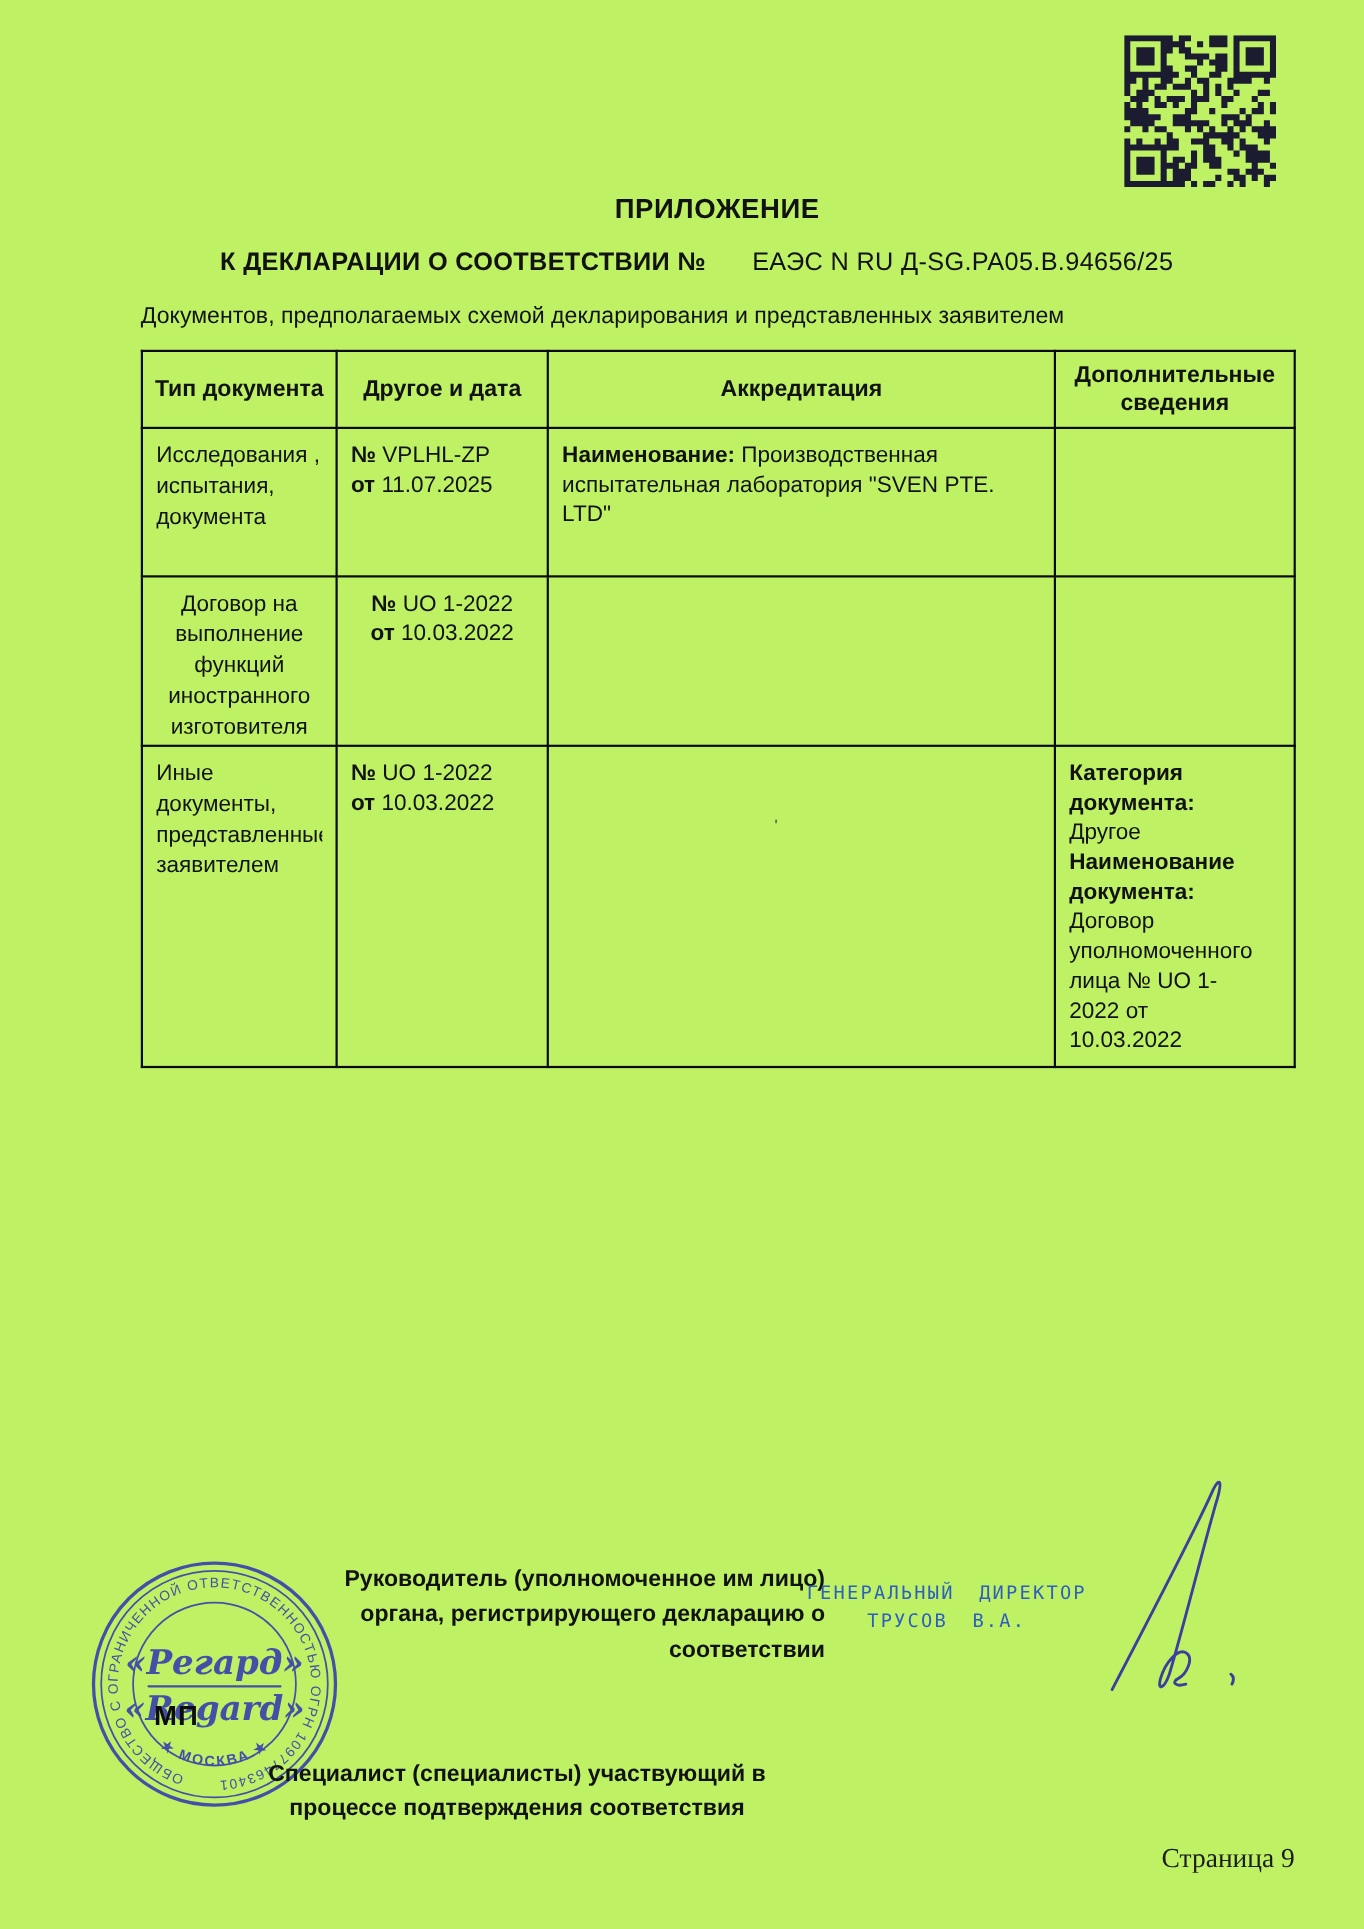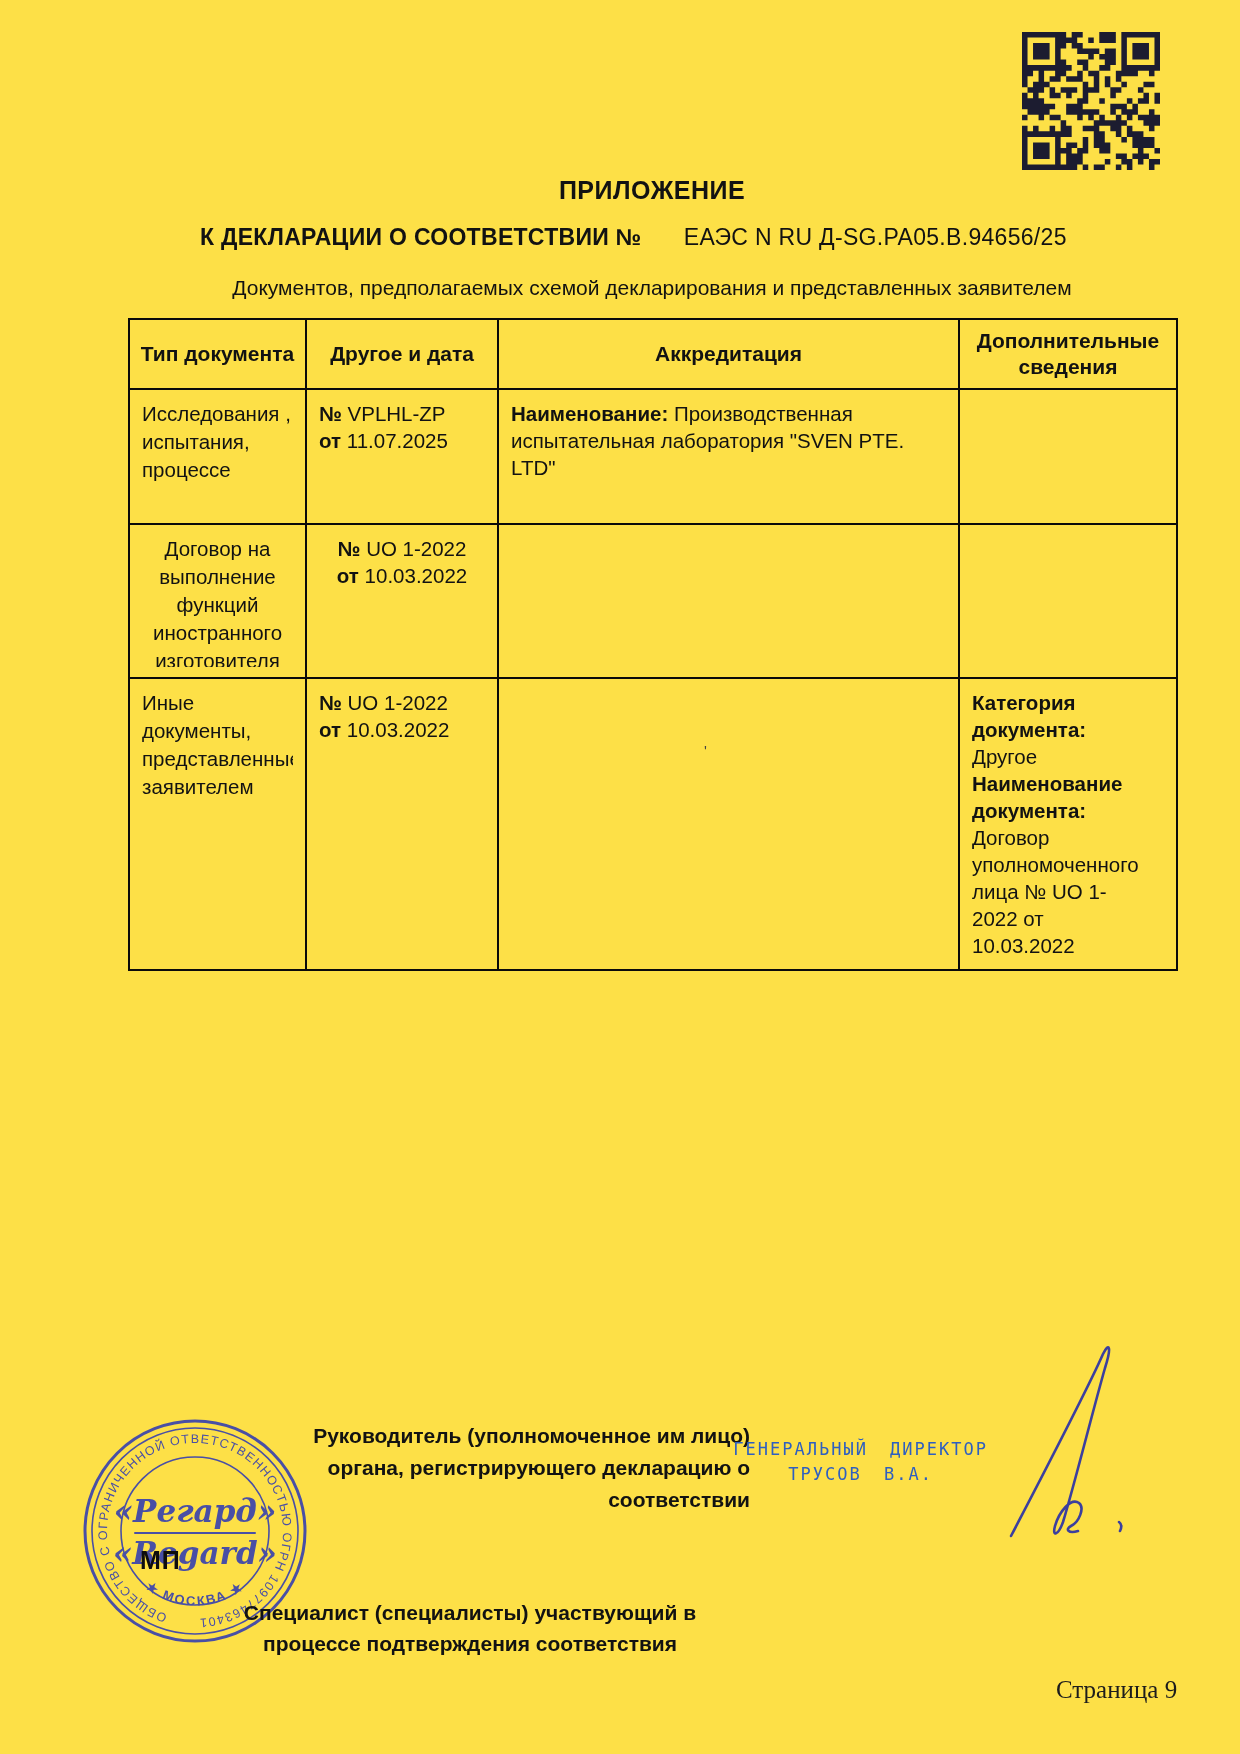--- a/index.html
+++ b/index.html
@@ -1,35 +1,35 @@
 <!DOCTYPE html>
 <html><head>
 <meta charset="utf-8">
 <style>
   * { margin:0; padding:0; box-sizing:border-box; }
   html,body { background:#ffffff; }
   .page {
     position:relative; width:1240px; height:1754px; margin:0 auto;
-    background:#fde047; color:#121212;
+    background:#bef264; color:#121212;
     font-family:"Liberation Sans", sans-serif;
     overflow:hidden;
   }
 
   
   .qr { position:absolute; left:1022px; top:32px; width:138px; height:138px; }
   .doc-title {
     position:absolute; left:128px; top:176px; width:1048px;
     text-align:center; font-size:25px; font-weight:bold; letter-spacing:.5px;
   }
   .decl-line { position:absolute; left:200px; top:224px; font-size:23px; white-space:nowrap; }
   .decl-line .lbl { font-weight:bold; letter-spacing:.3px; }
   .decl-line .num { margin-left:42px; letter-spacing:.3px; }
   .subtitle {
     position:absolute; left:128px; top:276px; width:1048px;
-    text-align:center; font-size:21px;
+    font-size:21px;
   }
 
   
   .doc-table {
     position:absolute; left:128px; top:318px; width:1048px;
     border-collapse:collapse; table-layout:fixed;
     font-size:20.5px;
   }
   .doc-table th, .doc-table td { border:2px solid #0a0a0a; }
   .doc-table th {
@@ -102,21 +102,21 @@
       <tr>
         <th>Тип документа</th>
         <th>Другое и дата</th>
         <th>Аккредитация</th>
         <th>Дополнительные сведения</th>
       </tr>
     </thead>
     <tbody>
       <tr>
         <td>
-          <div class="cell-clip clip-r1">Исследования , испытания, процессе</div>
+          <div class="cell-clip clip-r1">Исследования , испытания, документа</div>
         </td>
         <td>
           <div><b class="inl">№</b> <span>VPLHL-ZP</span></div>
           <div><b class="inl">от</b> <span>11.07.2025</span></div>
         </td>
         <td>
           <b class="inl">Наименование:</b><span> Производственная испытательная лаборатория "SVEN PTE. LTD"</span>
         </td>
         <td></td>
       </tr>

